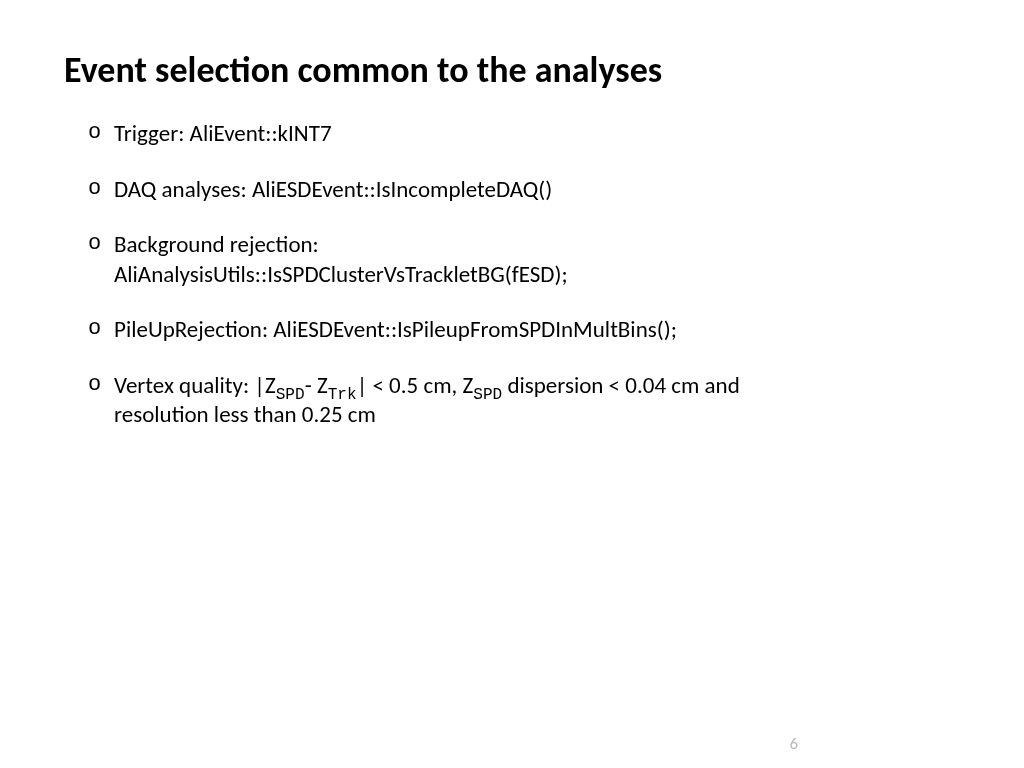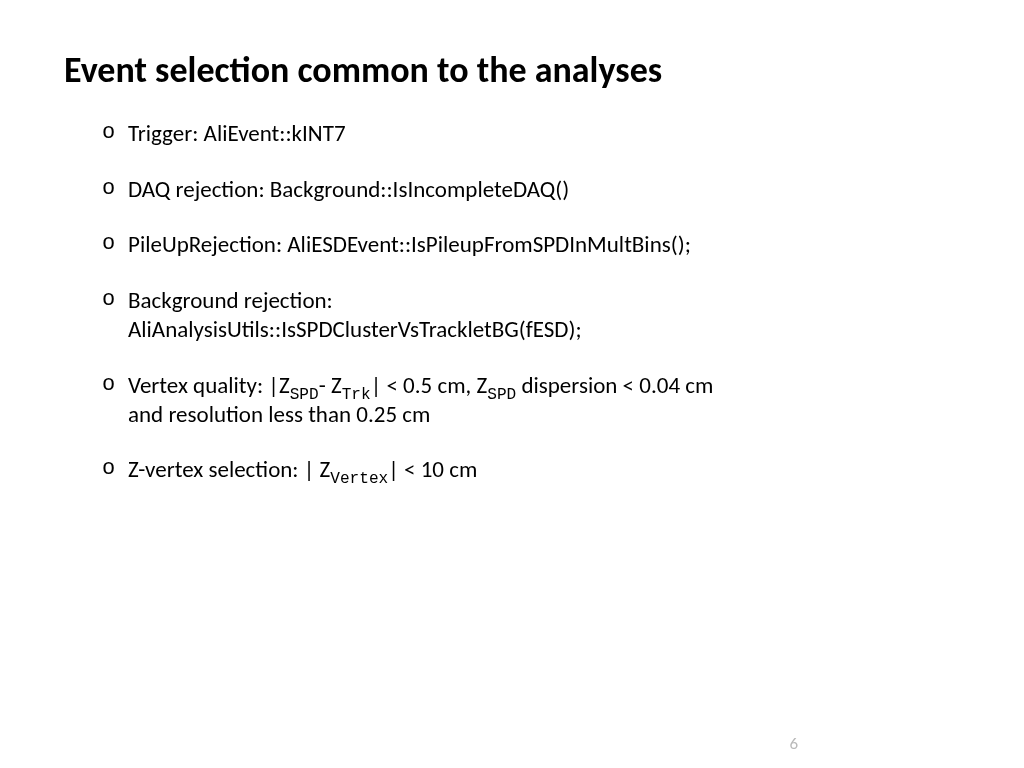--- a/index.html
+++ b/index.html
@@ -23,21 +23,21 @@
   .title {
     font-size: 36px;
     font-weight: 700;
     color: #000000;
     margin: 0 0 28px 0;
     line-height: 1.15;
   }
   ul.bullets {
     list-style: none;
     padding: 0 0 0 24px;
-    margin: 14px;
+    margin: 0;
   }
   ul.bullets > li {
     position: relative;
     font-size: 23px;
     line-height: 1.28;
     color: #000000;
     margin: 0 0 26px 0;
     padding-left: 26px;
   }
   ul.bullets > li::before {
@@ -63,20 +63,19 @@
     color: #b9b9b9;
   }
 </style>
 </head>
 <body>
 
 <div class="slide">
   <h1 class="title">Event selection common to the analyses</h1>
   <ul class="bullets">
     <li><span>Trigger: AliEvent::kINT7</span></li>
-    <li><span>DAQ rejection: Background::IsIncompleteDAQ()</span></li>
+    <li><span>DAQ analyses: AliESDEvent::IsIncompleteDAQ()</span></li>
+    <li><span>Background rejection: AliAnalysisUtils::IsSPDClusterVsTrackletBG(fESD);</span></li>
     <li><span>PileUpRejection: AliESDEvent::IsPileupFromSPDInMultBins();</span></li>
-    <li><span>Background rejection: AliAnalysisUtils::IsSPDClusterVsTrackletBG(fESD);</span></li>
     <li><span>Vertex quality: |Z<span class="sub">SPD</span>- Z<span class="sub">Trk</span>| &lt; 0.5 cm, Z<span class="sub">SPD</span> dispersion &lt; 0.04 cm and resolution less than 0.25 cm</span></li>
-    <li><span>Z-vertex selection: | Z<span class="sub">Vertex</span>| &lt; 10 cm</span></li>
   </ul>
   <div class="page-number">6</div>
 </div>
 
 </body></html>

